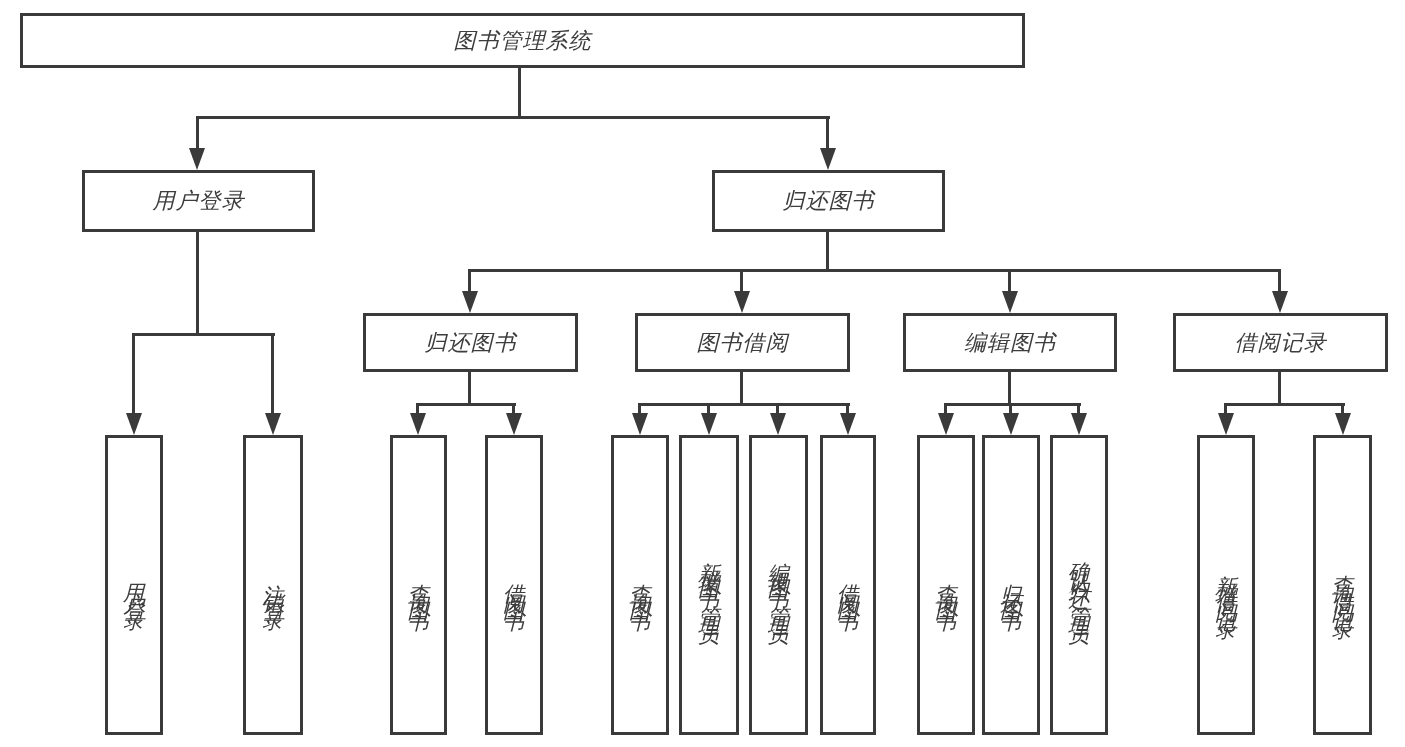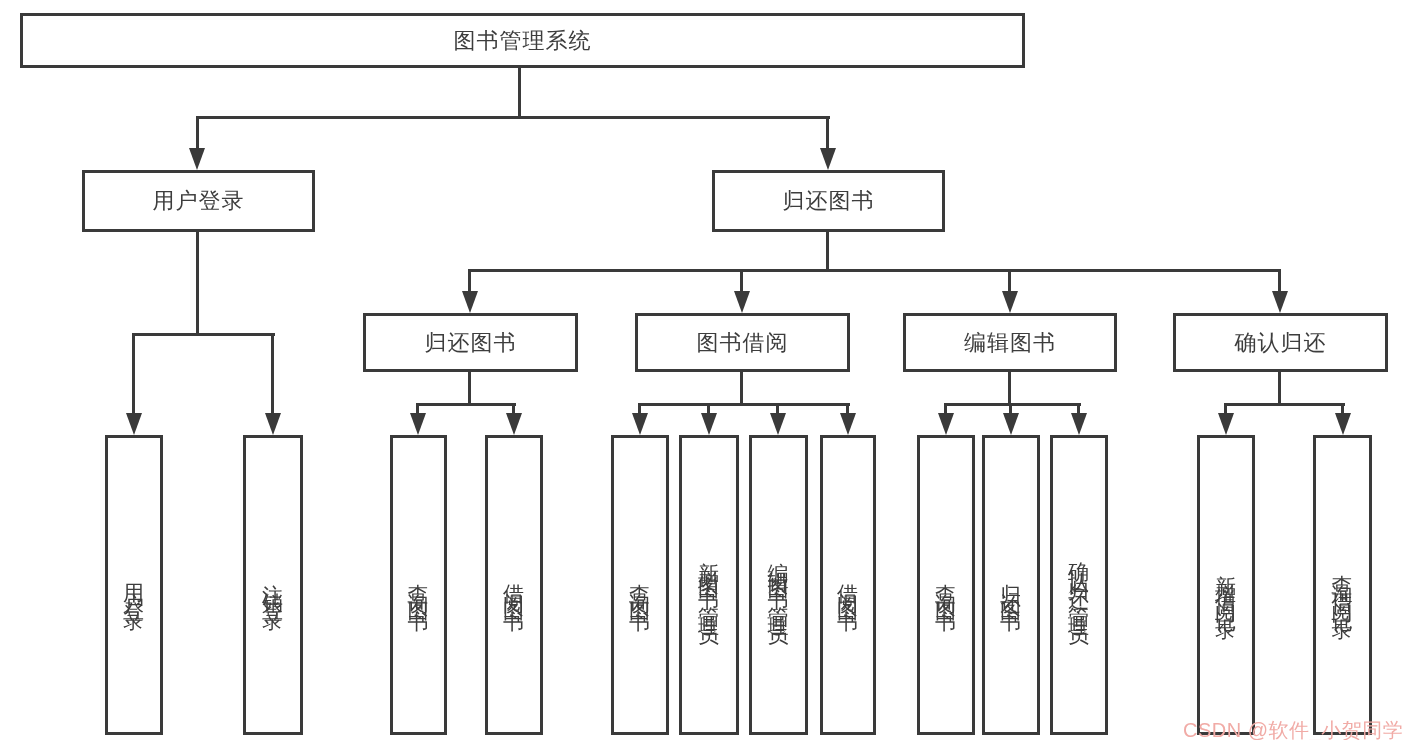--- a/index.html
+++ b/index.html
@@ -1,18 +1,19 @@
 <!DOCTYPE html>
 <html><head>
 <meta charset="utf-8">
 <style>
   html,body{margin:0;padding:0;background:#ffffff;}
   #canvas{
     position:relative;width:1405px;height:740px;background:#ffffff;overflow:hidden;
     font-family:"Liberation Sans", sans-serif;
+    font-style:italic;
   }
   .box{
     position:absolute;box-sizing:border-box;background:#ffffff;
     border:3px solid #3a3a3a;display:flex;align-items:center;justify-content:center;
     color:#3d3d3d;z-index:2;
   }
   .box.h span{font-size:22px;letter-spacing:1px;white-space:nowrap;}
   .box.v span{
     writing-mode:vertical-rl;text-orientation:mixed;
     font-size:21px;letter-spacing:9px;line-height:1;
@@ -49,21 +50,21 @@
   <div class="box h" style="left:363px;top:313px;width:215px;height:59px">
     <span>归还图书</span>
   </div>
   <div class="box h" style="left:635px;top:313px;width:215px;height:59px">
     <span>图书借阅</span>
   </div>
   <div class="box h" style="left:903px;top:313px;width:214px;height:59px">
     <span>编辑图书</span>
   </div>
   <div class="box h" style="left:1173px;top:313px;width:215px;height:59px">
-    <span>确认归还</span>
+    <span>借阅记录</span>
   </div>
 
   <div class="box v" style="left:105px;top:435px;width:58px;height:300px">
     <span>用户登录</span>
   </div>
   <div class="box v" style="left:243px;top:435px;width:60px;height:300px">
     <span>注销登录</span>
   </div>
 
   <div class="box v" style="left:390px;top:435px;width:57px;height:300px">
@@ -155,15 +156,14 @@
   <div class="arrow" style="left:1003px;top:413px"></div>
   <div class="arrow" style="left:1071px;top:413px"></div>
 
   <div class="vline" style="left:1278px;top:372px;height:34px"></div>
   <div class="hline" style="left:1224px;top:403px;width:121px"></div>
   <div class="vline" style="left:1224px;top:403px;height:13px"></div>
   <div class="vline" style="left:1341px;top:403px;height:13px"></div>
   <div class="arrow" style="left:1218px;top:413px"></div>
   <div class="arrow" style="left:1335px;top:413px"></div>
 
-  <div class="watermark" style="left:1183px;top:717px">CSDN @软件_小贺同学</div>
 
 </div>
 
 </body></html>

